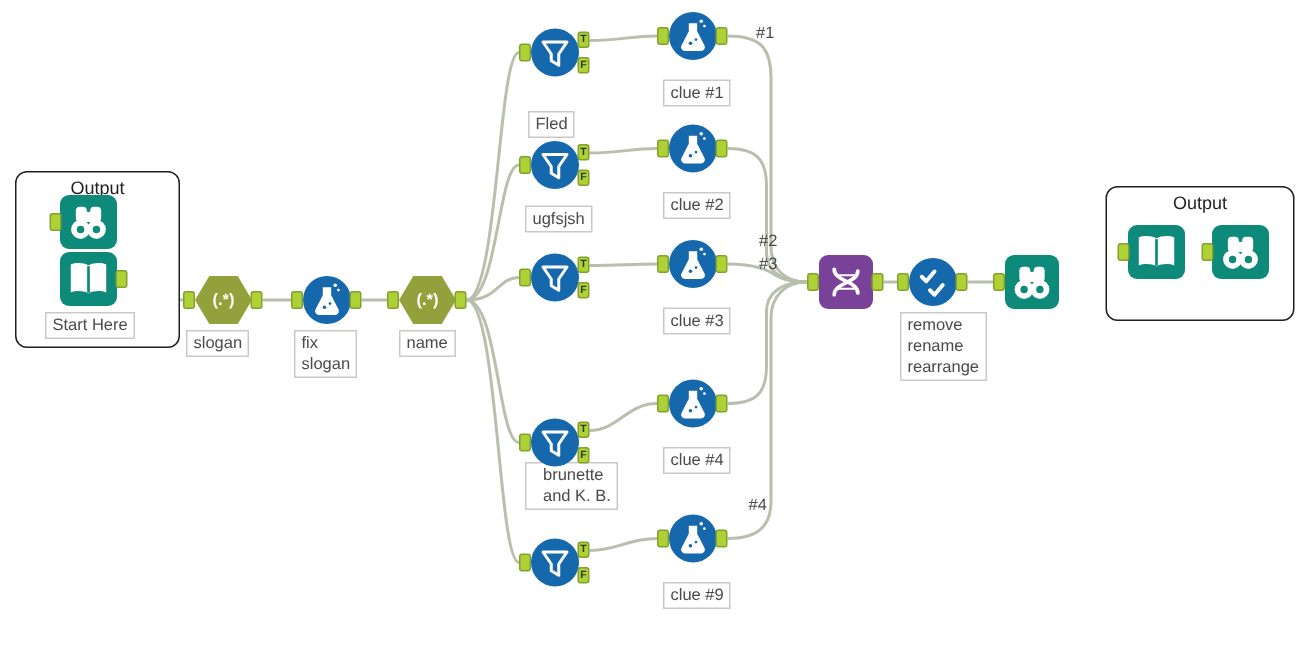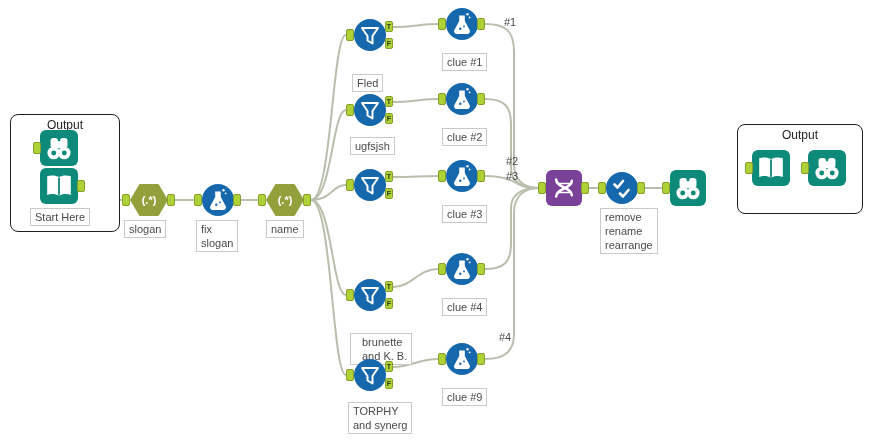--- a/index.html
+++ b/index.html
@@ -144,37 +144,33 @@
   <div class="anchor tf" style="left:385px;top:188px;">F</div>
 
   <div class="tool circ blue" style="left:354px;top:279px;">
     <svg viewBox="0 0 32 32">
       <path d="M8 9 H24 L18.5 17 V24.5 L13.5 21.5 V17 Z" fill="none" stroke="#fff" stroke-width="2" stroke-linejoin="round"></path>
     </svg>
   </div>
   <div class="anchor" style="left:346px;top:289px;"></div>
   <div class="anchor tf" style="left:385px;top:281px;">T</div>
   <div class="anchor tf" style="left:385px;top:298px;">F</div>
-  <div class="note" style="left:350px;top:333px;padding-left:11px;">
+  <div class="note" style="left:350px;top:308px;padding-left:11px;">
     <span>brunette</span>
     <span>and K. B.</span>
   </div>
 
   <div class="tool circ blue" style="left:354px;top:359px;">
     <svg viewBox="0 0 32 32">
       <path d="M8 9 H24 L18.5 17 V24.5 L13.5 21.5 V17 Z" fill="none" stroke="#fff" stroke-width="2" stroke-linejoin="round"></path>
     </svg>
   </div>
   <div class="anchor" style="left:346px;top:369px;"></div>
   <div class="anchor tf" style="left:385px;top:361px;">T</div>
   <div class="anchor tf" style="left:385px;top:378px;">F</div>
-  <div class="note" style="left:348px;top:402px;">
-    <span>TORPHY</span>
-    <span>and synerg</span>
-  </div>
 
   <div class="tool circ blue" style="left:446px;top:8px;">
     <svg viewBox="0 0 32 32">
       <path d="M13.2 7.5 h5.6 v5.4 l4.8 9.2 a2.6 2.6 0 0 1 -2.3 3.9 h-10.6 a2.6 2.6 0 0 1 -2.3 -3.9 l4.8 -9.2 z" fill="#fff"></path>
       <circle cx="21.5" cy="6.2" r="1.2" fill="#fff"></circle>
         <circle cx="23.6" cy="9.4" r="0.9" fill="#fff"></circle>
       <circle cx="14.3" cy="20.8" r="1.2" fill="#1668AD"></circle>
         <circle cx="18" cy="18.4" r="0.9" fill="#1668AD"></circle>
     </svg>
   </div>

